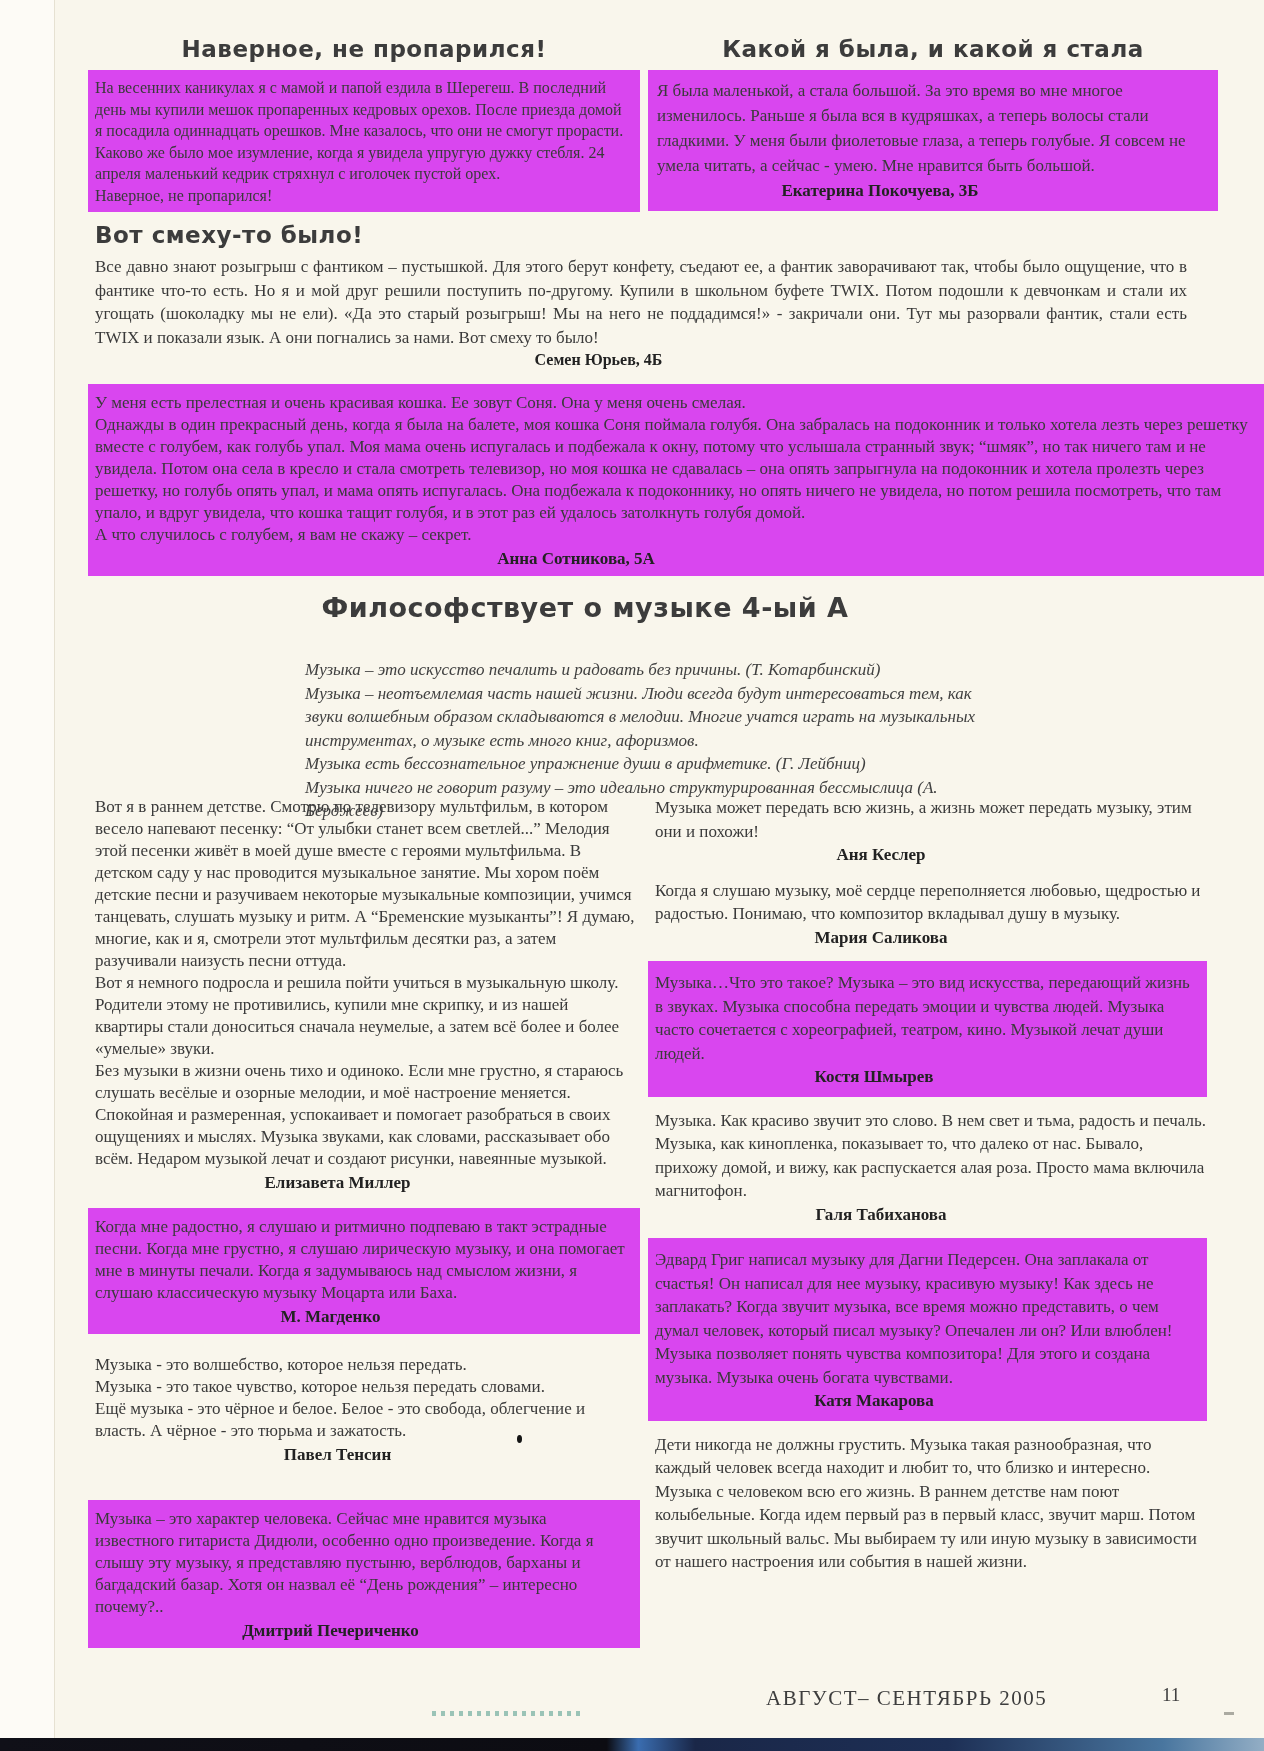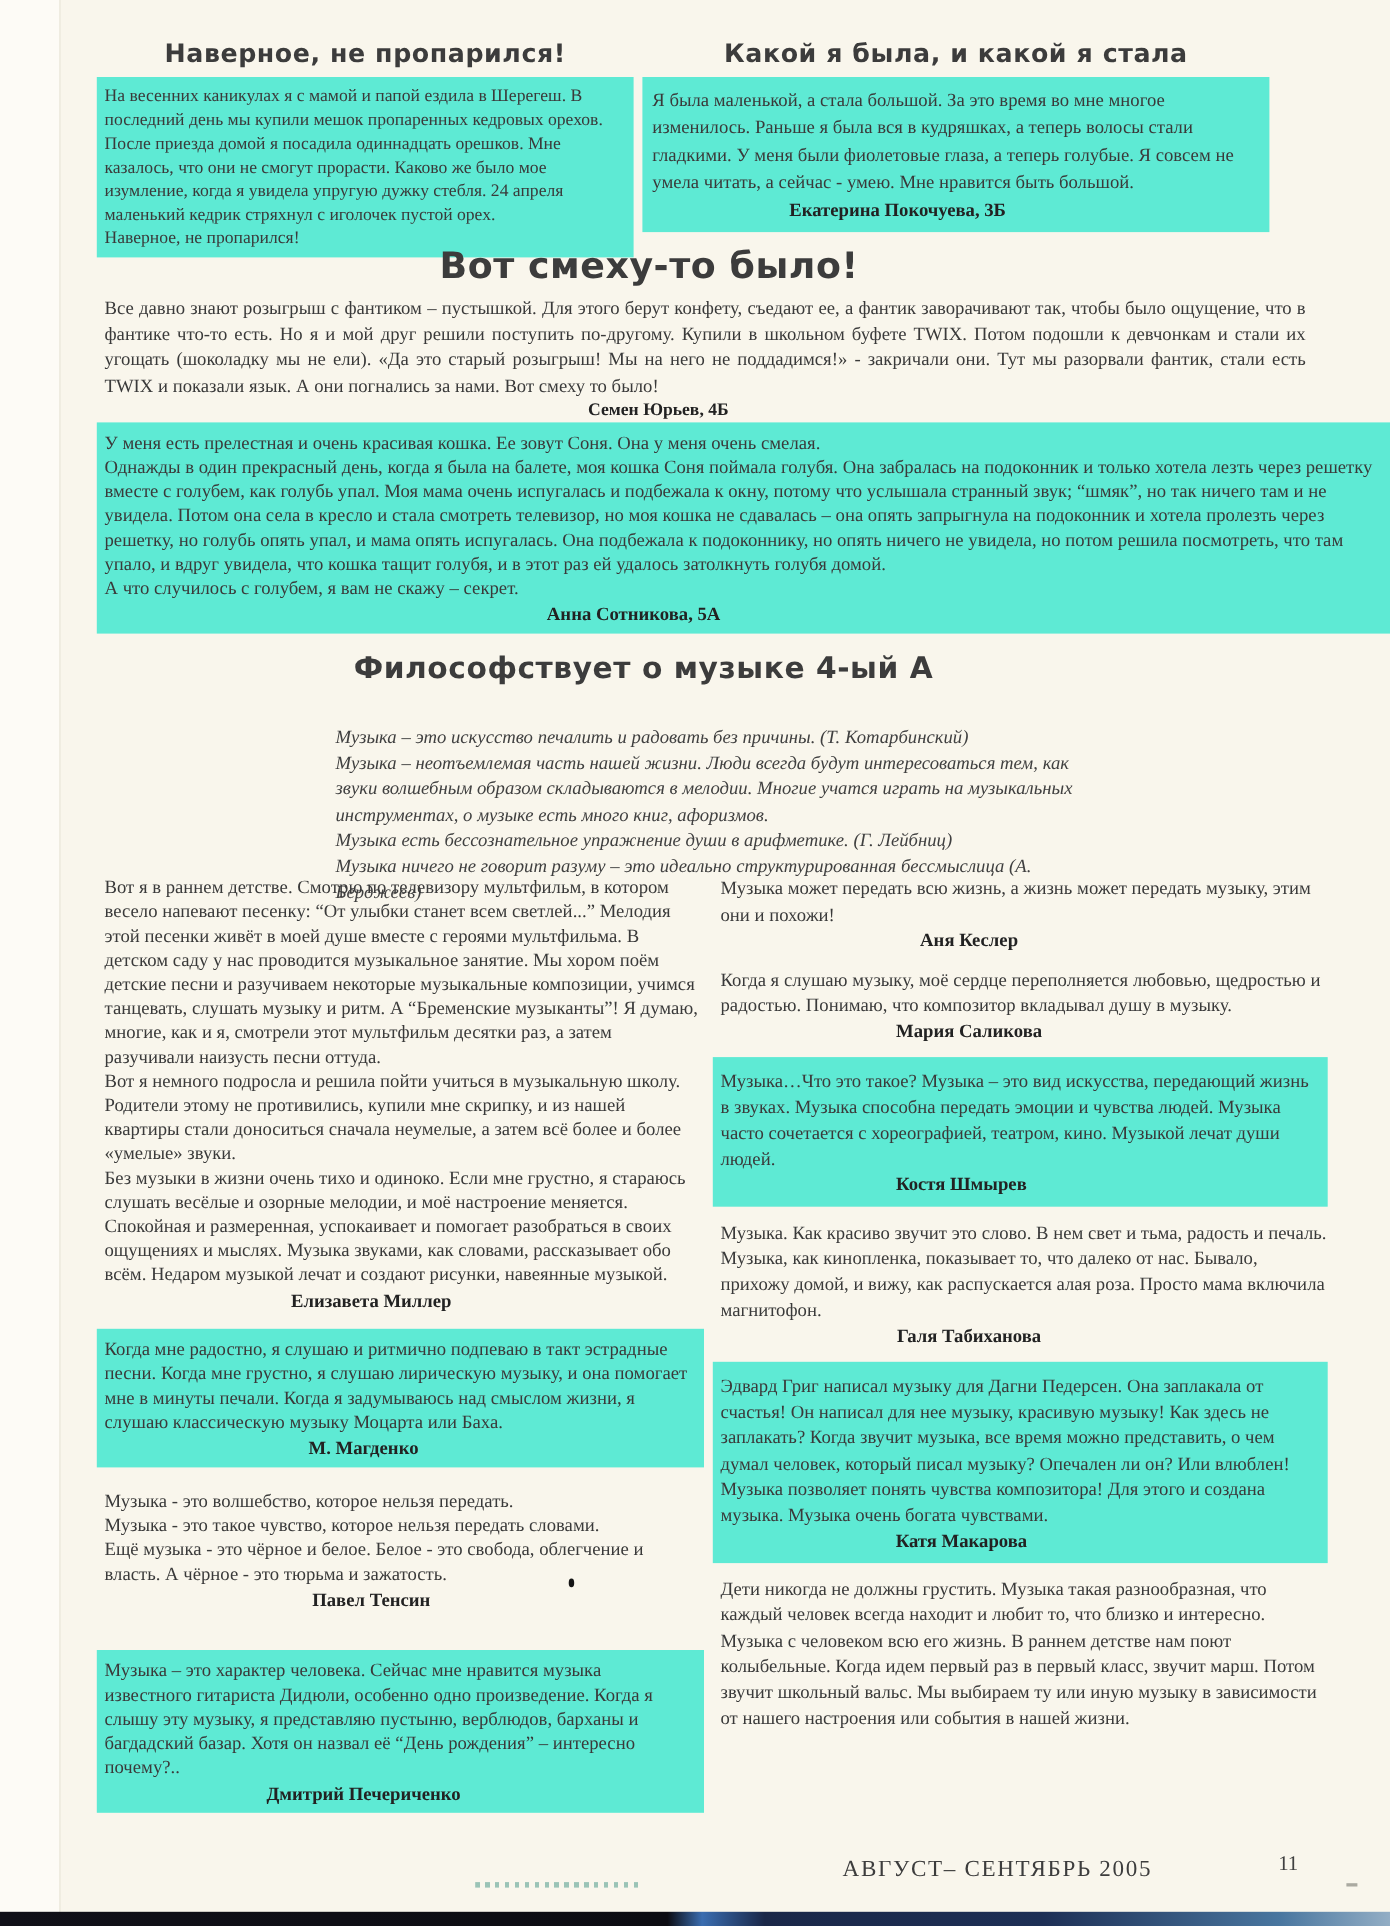--- a/index.html
+++ b/index.html
@@ -3,37 +3,37 @@
 <meta charset="utf-8">
 <style>
   html,body{margin:0;padding:0;background:#dddad2;}
   .page{
     position:relative;width:1264px;height:1751px;margin:0 auto;
     background:#f9f6ec;overflow:hidden;
     font-family:"Liberation Serif",serif;color:#3a3a3a;
   }
   .scan-edge{position:absolute;left:0;top:0;width:54px;height:100%;
     background:#fdfbf6;border-right:1px solid #e6e1d2;}
-  .green{background:#5eead4;}
+  .green{background:#d946ef;}
   .script-title{font-family:"DejaVu Sans",sans-serif;font-weight:bold;color:#3c3c3c;letter-spacing:.5px;}
   p{margin:0;}
   .author{font-weight:bold;text-align:center;color:#222;}
 
   
   #sec-top{position:absolute;left:88px;top:36px;width:1130px;display:flex;gap:8px;}
-  .col-a{width:488px;}
+  .col-a{width:552px;}
   .col-b{width:570px;}
   .col-a .script-title, .col-b .script-title{display:block;text-align:center;font-size:23px;margin:0 0 8px 0;}
   .col-a .green-pad{padding:7px 8px 6px 7px;font-size:16px;line-height:21.5px;}
   .col-b .green-pad{padding:8px 10px 8px 9px;font-size:17px;line-height:25px;}
   .col-b .author{padding-right:105px;}
 
   
   #sec-twix{position:absolute;left:95px;top:222px;width:1092px;}
-  #sec-twix .script-title{display:block;width:990px;text-align:center;font-size:33px;margin:0 0 7px 0;}
+  #sec-twix .script-title{display:block;width:990px;text-align:left;font-size:23px;margin:0 0 7px 0;}
   #sec-twix .body{font-size:17px;line-height:23.5px;text-align:justify;}
   #sec-twix .author{padding-right:85px;margin-top:2px;}
 
   
   #sec-cat{position:absolute;left:88px;top:384px;width:1176px;box-sizing:border-box;
     padding:8px 12px 6px 7px;font-size:17px;line-height:22px;}
   #sec-cat .author{padding-right:195px;margin-top:2px;}
 
   
   #music-title{position:absolute;left:95px;top:592px;width:980px;text-align:center;font-size:27px;}

